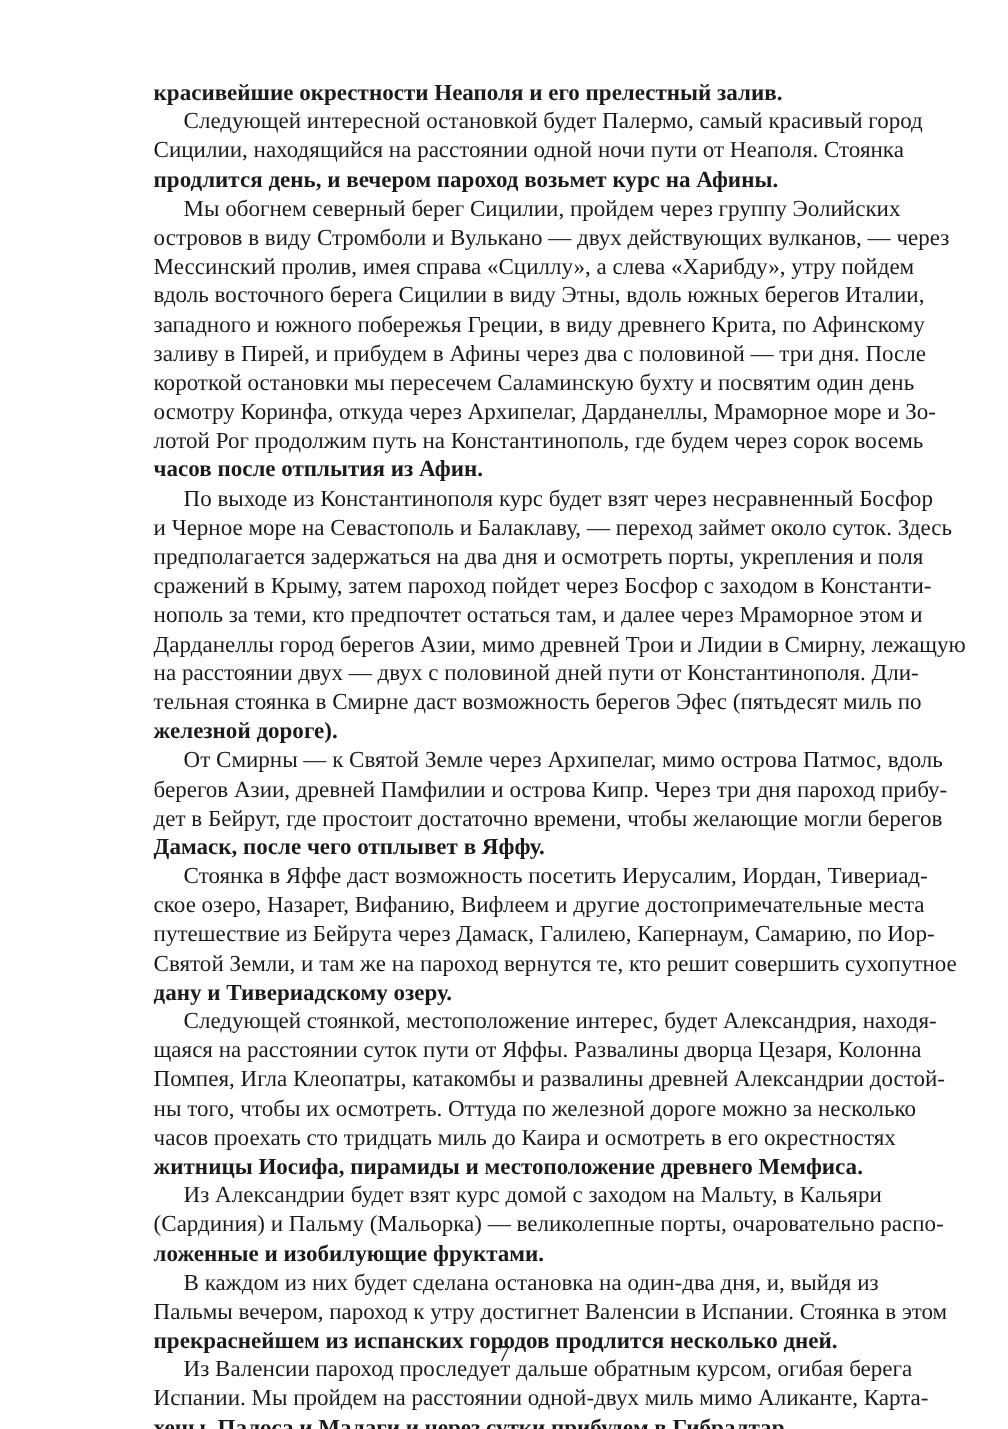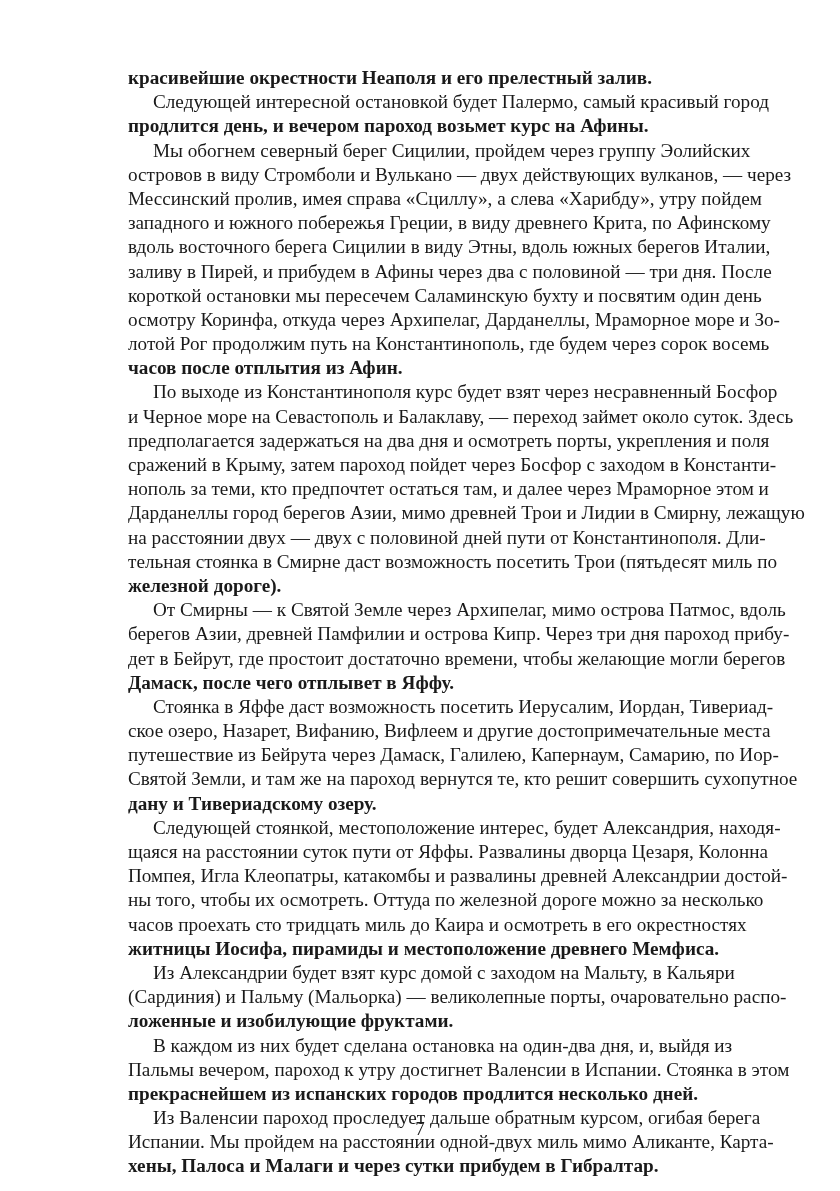--- a/index.html
+++ b/index.html
@@ -22,43 +22,44 @@
 </style>
 </head>
 <body>
 
 <div class="page" id="doc">
     <div>
       <span class="line last">красивейшие окрестности Неаполя и его прелестный залив.</span>
     </div>
     <div>
       <span class="line indent">Следующей интересной остановкой будет Палермо, самый красивый город</span>
+      <span class="line">Сицилии, находящийся на расстоянии одной ночи пути от Неаполя. Стоянка</span>
       <span class="line last">продлится день, и вечером пароход возьмет курс на Афины.</span>
     </div>
     <div>
       <span class="line indent">Мы обогнем северный берег Сицилии, пройдем через группу Эолийских</span>
       <span class="line">островов в виду Стромболи и Вулькано — двух действующих вулканов, — через</span>
       <span class="line">Мессинский пролив, имея справа «Сциллу», а слева «Харибду», утру пойдем</span>
+      <span class="line">вдоль восточного берега Сицилии в виду Этны, вдоль южных берегов Италии,</span>
       <span class="line">западного и южного побережья Греции, в виду древнего Крита, по Афинскому</span>
-      <span class="line">вдоль восточного берега Сицилии в виду Этны, вдоль южных берегов Италии,</span>
       <span class="line">заливу в Пирей, и прибудем в Афины через два с половиной — три дня. После</span>
       <span class="line">короткой остановки мы пересечем Саламинскую бухту и посвятим один день</span>
       <span class="line">осмотру Коринфа, откуда через Архипелаг, Дарданеллы, Мраморное море и Зо-</span>
       <span class="line">лотой Рог продолжим путь на Константинополь, где будем через сорок восемь</span>
       <span class="line last">часов после отплытия из Афин.</span>
     </div>
     <div>
       <span class="line indent">По выходе из Константинополя курс будет взят через несравненный Босфор</span>
       <span class="line">и Черное море на Севастополь и Балаклаву, — переход займет около суток. Здесь</span>
       <span class="line">предполагается задержаться на два дня и осмотреть порты, укрепления и поля</span>
       <span class="line">сражений в Крыму, затем пароход пойдет через Босфор с заходом в Константи-</span>
       <span class="line">нополь за теми, кто предпочтет остаться там, и далее через Мраморное этом и</span>
       <span class="line">Дарданеллы город берегов Азии, мимо древней Трои и Лидии в Смирну, лежащую</span>
       <span class="line">на расстоянии двух — двух с половиной дней пути от Константинополя. Дли-</span>
-      <span class="line">тельная стоянка в Смирне даст возможность посетить Трои (пятьдесят миль по</span>
+      <span class="line">тельная стоянка в Смирне даст возможность берегов Эфес (пятьдесят миль по</span>
       <span class="line last">железной дороге).</span>
     </div>
     <div>
       <span class="line indent">От Смирны — к Святой Земле через Архипелаг, мимо острова Патмос, вдоль</span>
       <span class="line">берегов Азии, древней Памфилии и острова Кипр. Через три дня пароход прибу-</span>
       <span class="line">дет в Бейрут, где простоит достаточно времени, чтобы желающие могли берегов</span>
       <span class="line last">Дамаск, после чего отплывет в Яффу.</span>
     </div>
     <div>
       <span class="line indent">Стоянка в Яффе даст возможность посетить Иерусалим, Иордан, Тивериад-</span>

